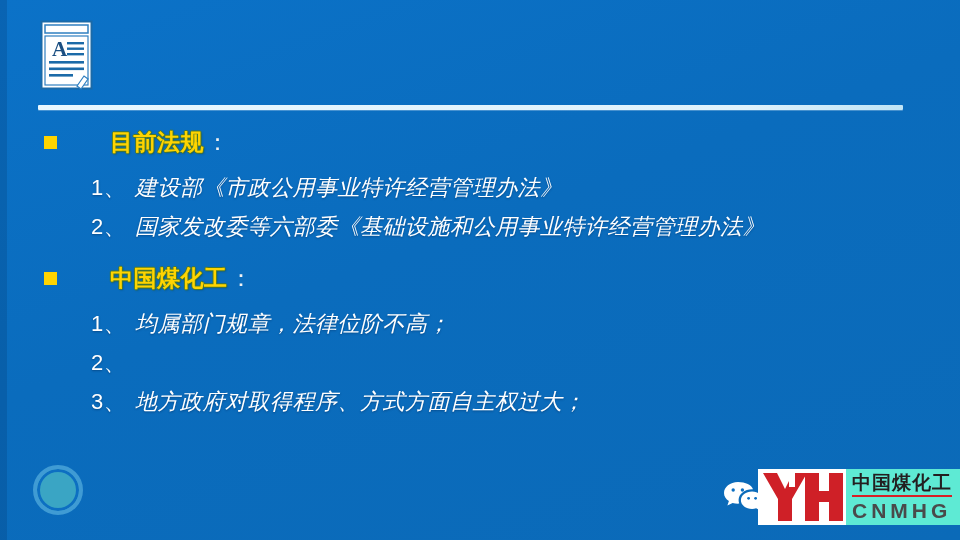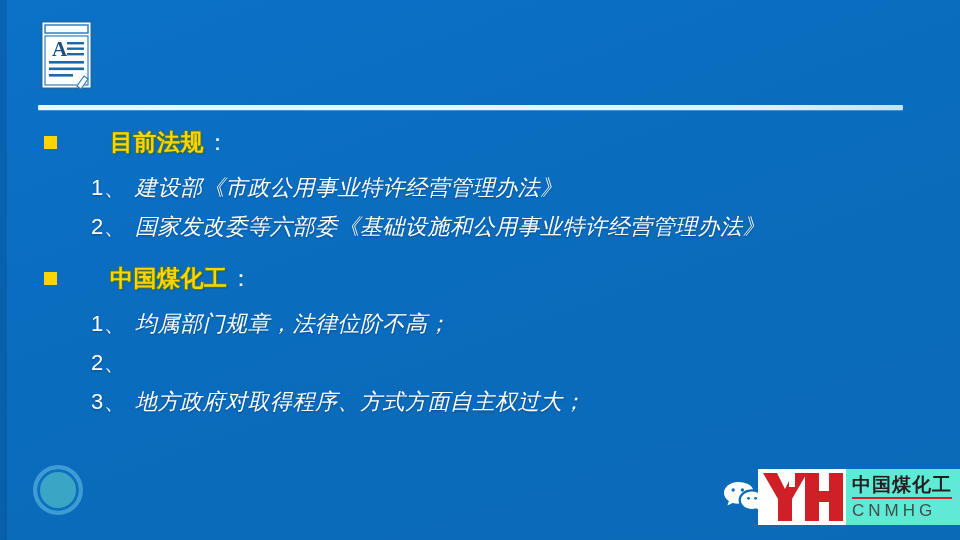--- a/index.html
+++ b/index.html
@@ -204,22 +204,22 @@
     line-height: 1.1;
     white-space: nowrap;
   }
   .cnmhg-divider {
     height: 2px;
     background: #d81f26;
     margin: 2px 0 3px 0;
   }
   .cnmhg-en {
     color: #4a4a4a;
-    font-size: 17px;
-    font-weight: normal;
+    font-size: 21px;
+    font-weight: bold;
     letter-spacing: 4px;
     line-height: 1;
     white-space: nowrap;
   }
 </style>
 </head>
 <body>
 
 <div class="slide">
   <div class="slide-bg"></div>

